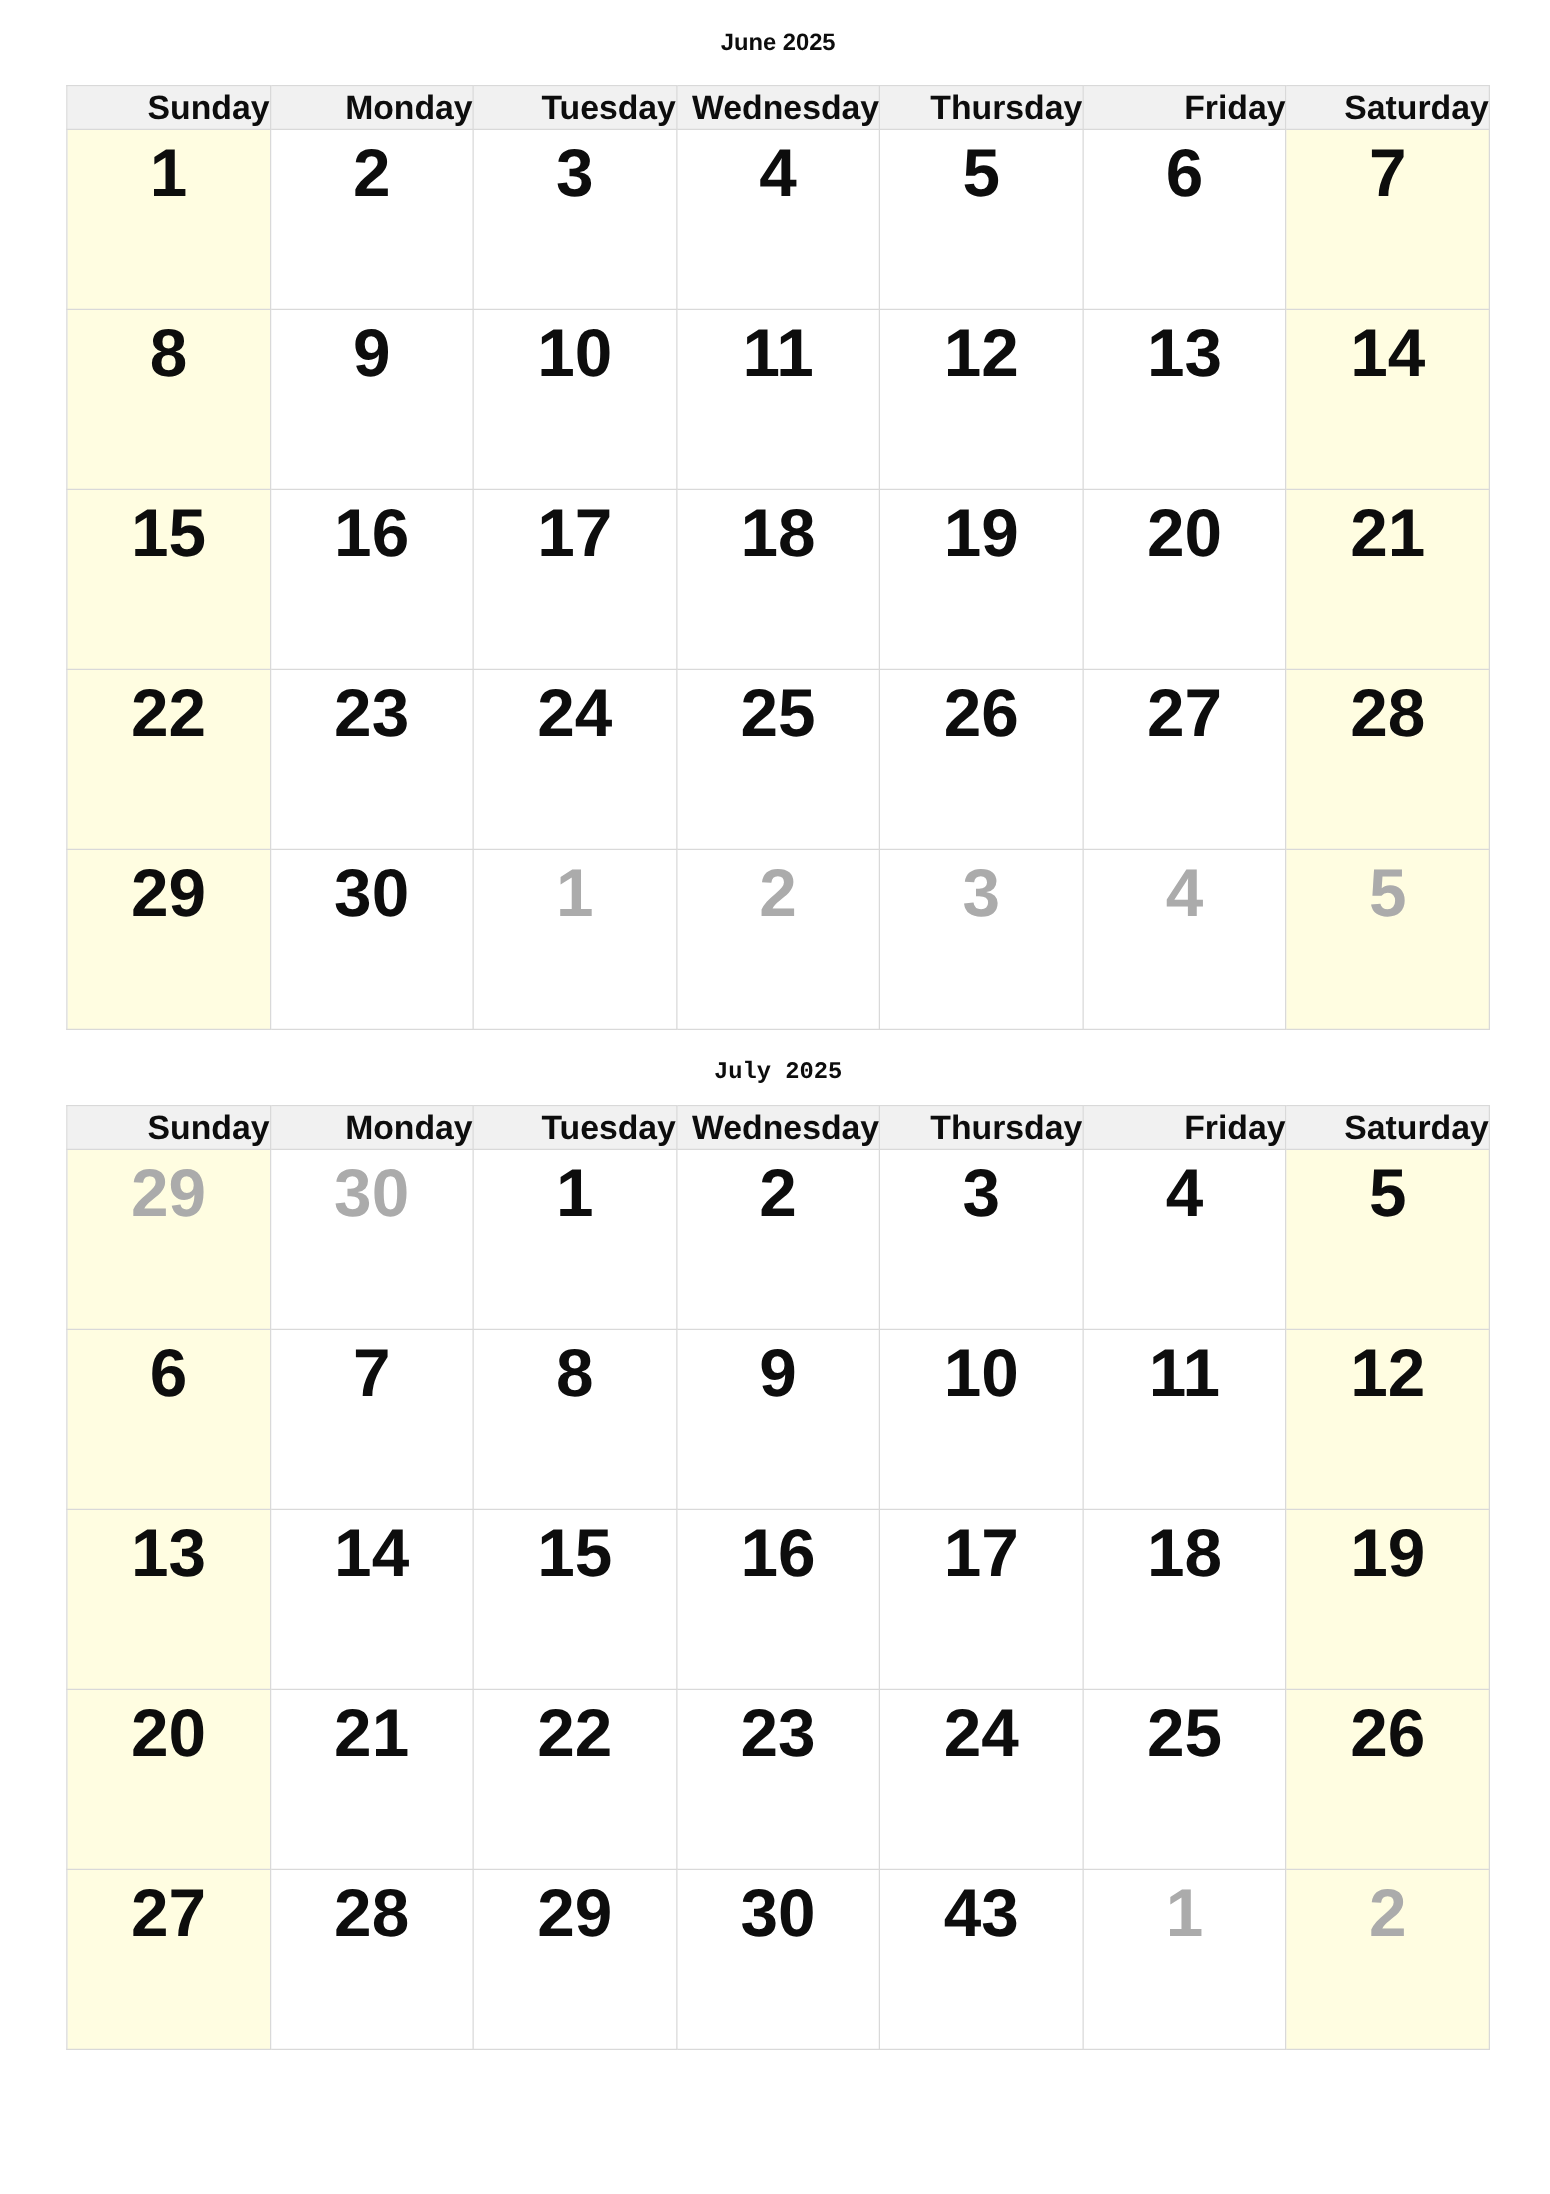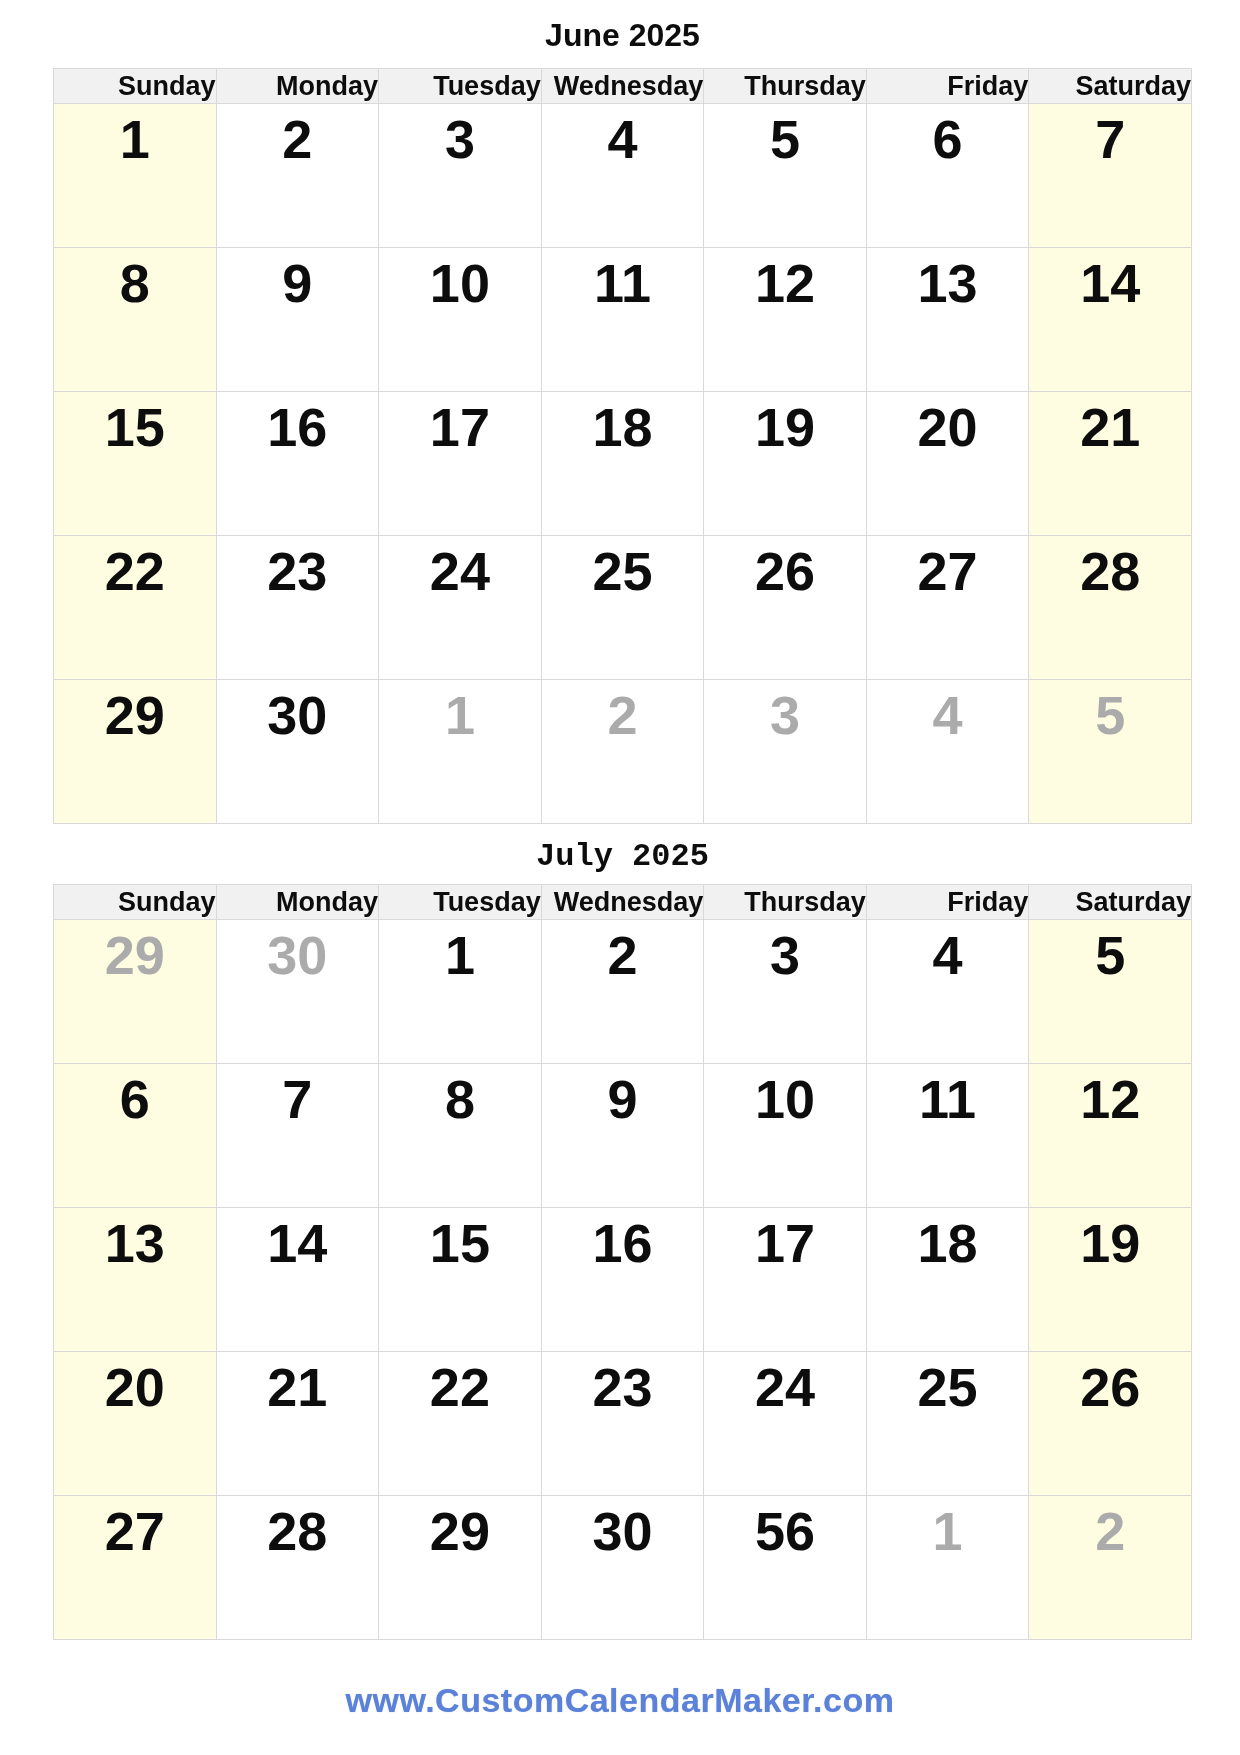--- a/index.html
+++ b/index.html
@@ -13,21 +13,21 @@
     height: 1755px;
     position: relative;
     overflow: hidden;
   }
   .calendar {
     width: 1139px;
     margin: 0 auto 0 53px;
   }
   .cal-title {
     text-align: center;
-    font-size: 32px;
+    font-size: 19px;
     line-height: 30px;
     font-weight: bold;
     color: #0d0d0d;
     margin: 20px 0 18px 0;
   }
   .calendar + .calendar .cal-title {
     margin-top: 18px;
     margin-bottom: 12px;
     font-family: Liberation Mono, monospace;
   }
@@ -199,25 +199,22 @@
             <td>23</td>
             <td>24</td>
             <td>25</td>
             <td class="weekend">26</td>
           </tr>
           <tr>
             <td class="weekend">27</td>
             <td>28</td>
             <td>29</td>
             <td>30</td>
-            <td>56</td>
+            <td>43</td>
             <td class="muted">1</td>
             <td class="weekend muted">2</td>
           </tr>
         </tbody>
       </table>
   </section>
 
-  <div class="footer">
-    <span class="footer-link">www.CustomCalendarMaker.com</span>
-  </div>
 
 </div>
 
 </body></html>

